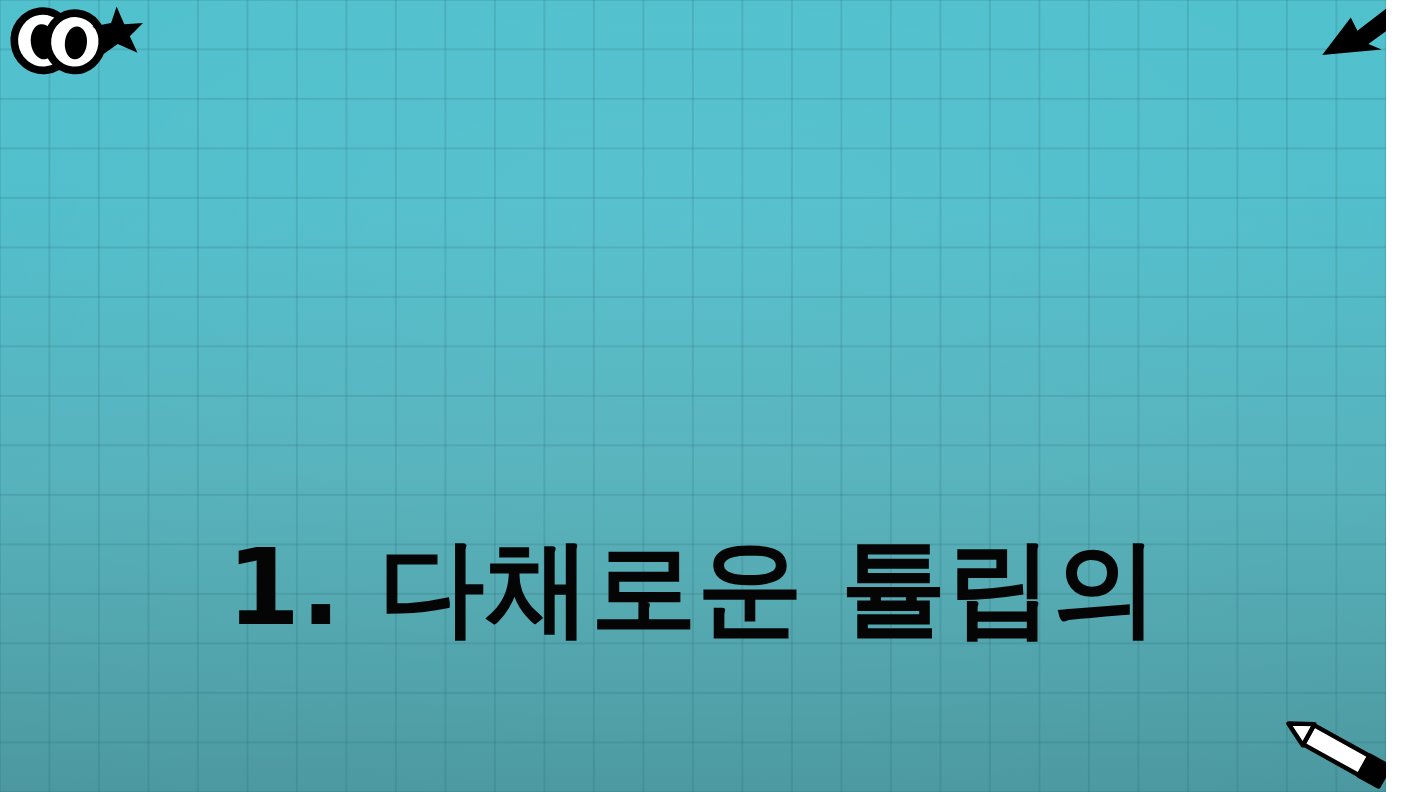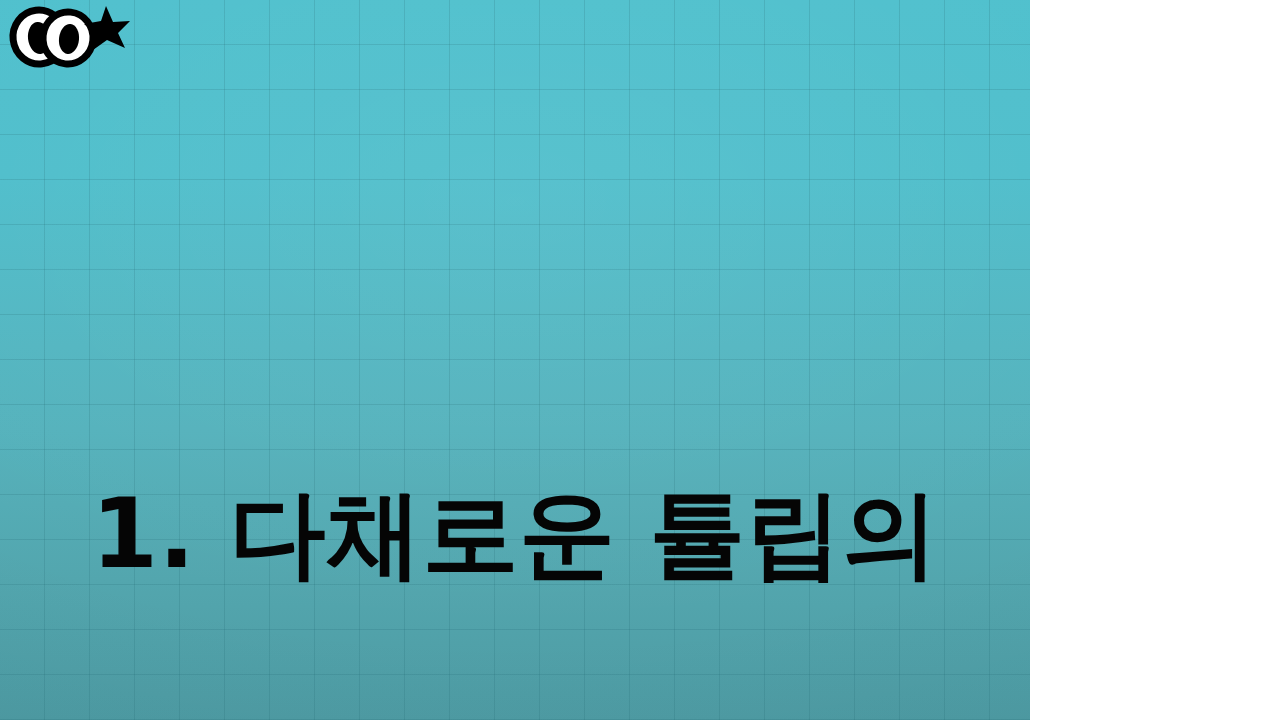--- a/index.html
+++ b/index.html
@@ -11,21 +11,21 @@
     overflow: hidden;
   }
 
   body {
     font-family: "DejaVu Sans", "Liberation Sans", sans-serif;
   }
 
   
   #slide {
     position: relative;
-    width: 1030px;
+    width: 1260px;
     height: 720px;
     overflow: hidden;
     background-color: #4fbecc;
   }
 
   
   #bg-gradient {
     position: absolute;
     inset: 0;
     background: linear-gradient(

